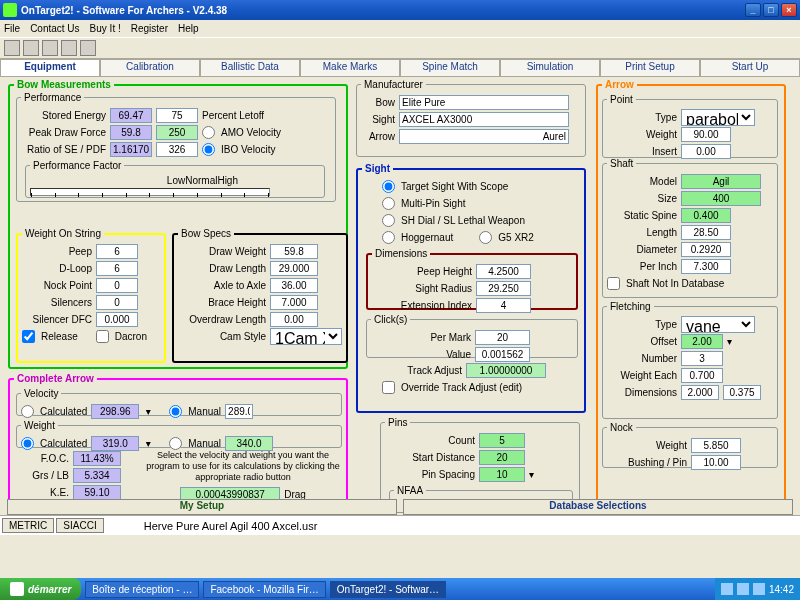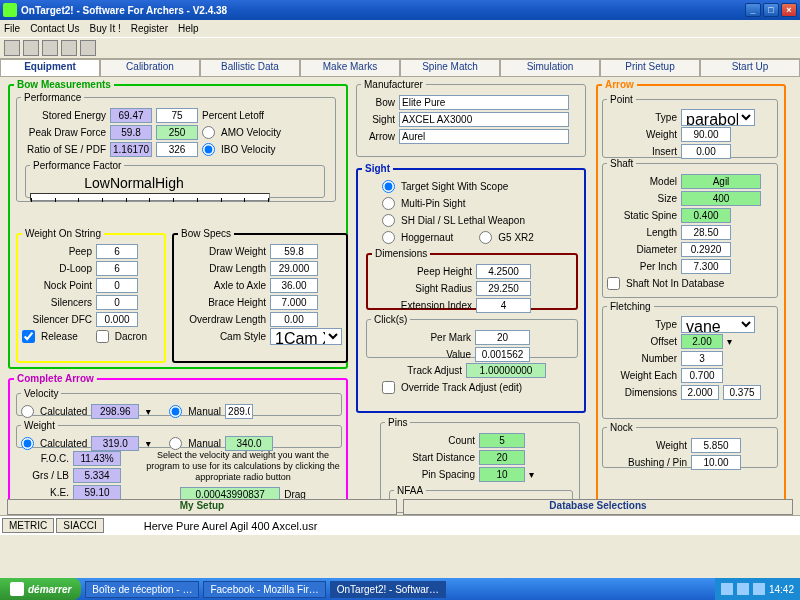--- a/index.html
+++ b/index.html
@@ -61,21 +61,21 @@
 .start-btn{ background: linear-gradient(to bottom,#49c049,#2f902f); height:22px; padding:0 10px; display:flex; align-items:center; font-style:italic; font-weight:bold; border-radius:0 8px 8px 0;}
 .task-item{ background:#2f72d4; border:1px solid #1a4a9a; margin-left:4px; padding:1px 6px; height:17px; display:flex; align-items:center; gap:3px;}
 .task-item.active{ background:#1a4a9a;align-items:center;}
 .tray{ margin-left:auto; background:#1a8ad4; height:22px; display:flex; align-items:center; padding:0 6px; gap:4px;}
 .tray-icon{ width:12px; height:12px; background:#9cf;}
 
 
 .slider-track{ width:240px; height:8px; border:1px inset #888; background:#fff; position:relative; margin:2px 0;}
 .slider-ticks{ position:absolute; left:0; right:0; bottom:-2px; display:flex; justify-content:space-between;}
 .slider-ticks i{ width:1px; height:4px; background:#000;}
-.slider-labels{ display:flex; justify-content:center; width:208px; font-size:14px;}
+.slider-labels{ display:flex; justify-content:flex-end; width:208px; font-size:10px;}
 </style>
 </head>
 <body>
 
 <div class="titlebar">
   <span style="width:14px;height:14px;background:#6f3;margin-right:4px;border-radius:2px;"></span>
   <span class="title">OnTarget2! - Software For Archers - V2.4.38</span>
   <div class="title-btns">
     <div class="title-btn">_</div>
     <div class="title-btn">□</div>
@@ -280,21 +280,21 @@
     <div class="row">
         <span class="lbl" style="width:34px">Bow</span>
         <input class="inp" style="width: 170px; text-align: left;" value="Elite Pure">
       </div>
     <div class="row">
         <span class="lbl" style="width:34px">Sight</span>
         <input class="inp" style="width: 170px; text-align: left;" value="AXCEL AX3000">
       </div>
     <div class="row">
         <span class="lbl" style="width:34px">Arrow</span>
-        <input class="inp" style="width: 170px; text-align: left;" value="Aurel">
+        <input class="inp" style="width: 170px; text-align: right;" value="Aurel">
       </div>
   </fieldset>
 
   <fieldset class="box-blue" style="left:356px; top:86px; width:230px; height:250px;">
     <legend>Sight</legend>
     <div class="row" style="padding-left:20px">
         <input type="radio" name="sighttype" checked="" style="">
         <span>Target Sight With Scope</span>
       </div>
     <div class="row" style="padding-left:20px">

